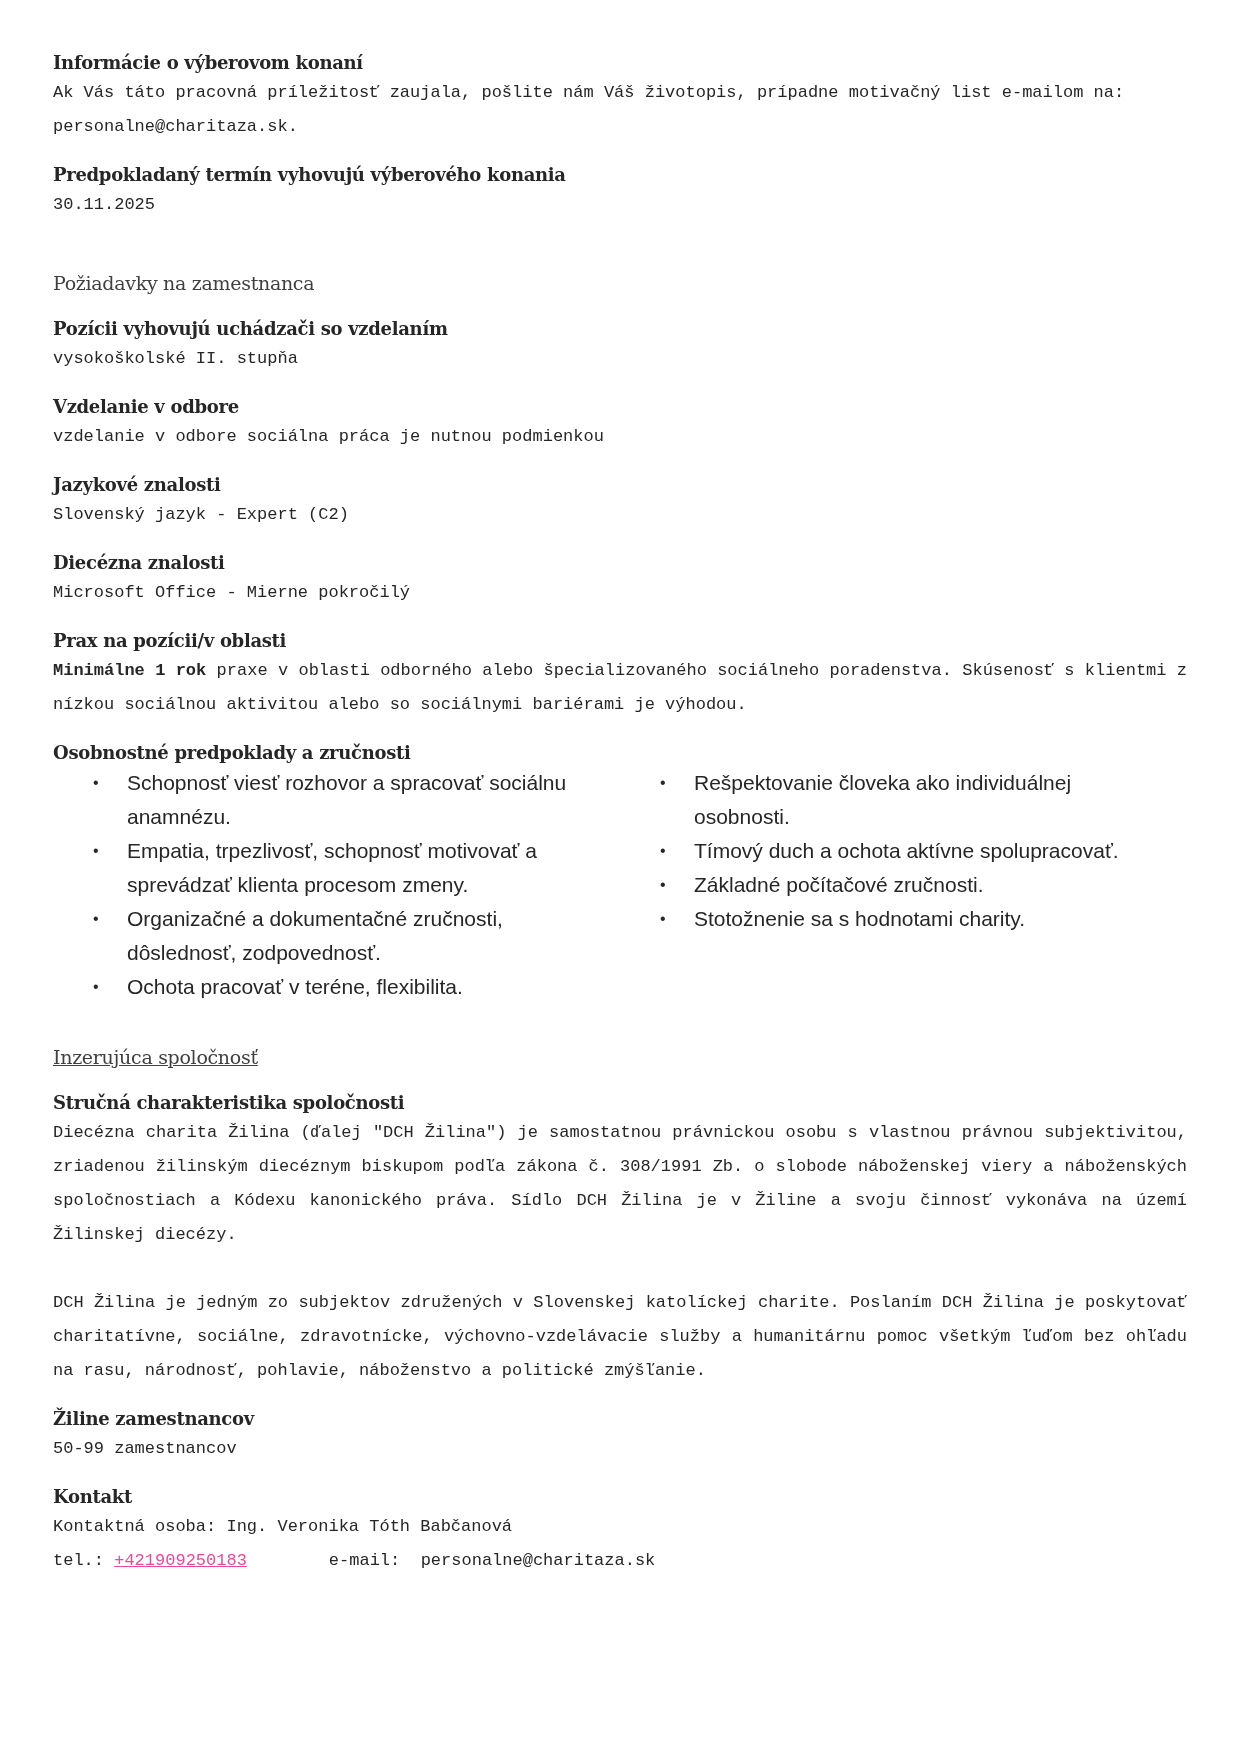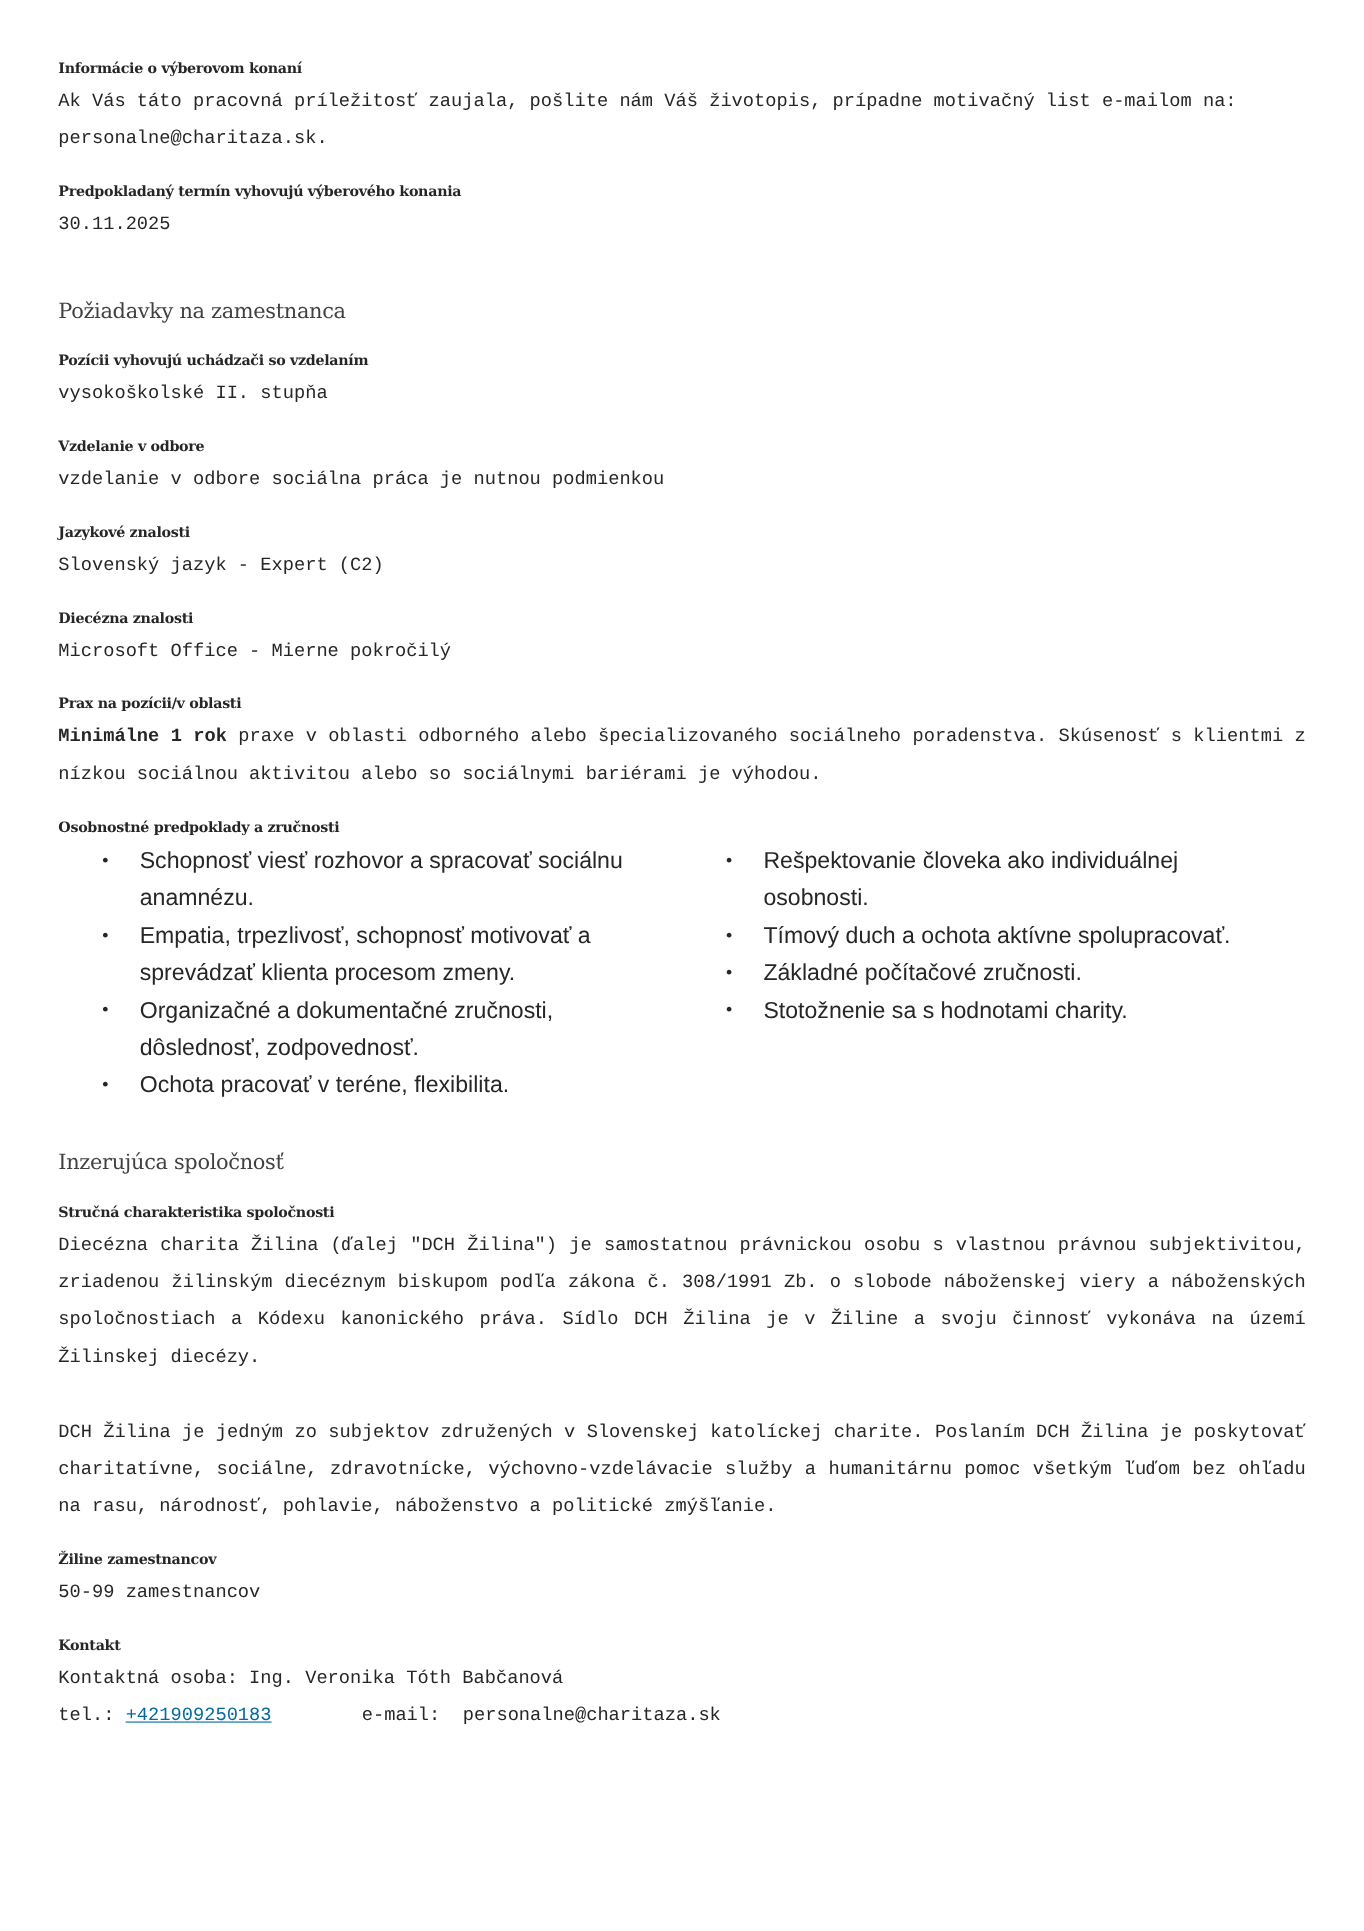--- a/index.html
+++ b/index.html
@@ -16,21 +16,21 @@
     }
     .page {
       position: absolute;
       left: 53px;
       top: 50px;
       width: 1134px;
     }
     .label {
       font-family: "DejaVu Serif", "Liberation Serif", serif;
       font-weight: bold;
-      font-size: 13px;
+      font-size: 18px;
       color: #262626;
       line-height: 26px;
       letter-spacing: -0.3px;
     }
     .value {
       font-family: Liberation Mono, monospace;
       font-size: 17px;
       color: #262626;
       line-height: 34px;
     }
@@ -72,21 +72,21 @@
       padding-left: 74px;
     }
     .bullet {
       position: absolute;
       left: 40px;
       top: 0;
       font-size: 16px;
     }
     .link {
       text-decoration: underline;
-      color: #0369a1;
+      color: #ec4899;
     }
     .strong {
       font-weight: bold;
     }
     .contact-row span {
       white-space: pre;
     }
   </style>
 </head>
 <body>
@@ -145,21 +145,21 @@
         <ul>
           <li><span class="bullet">•</span><span>Rešpektovanie človeka ako individuálnej osobnosti.</span></li>
           <li><span class="bullet">•</span><span>Tímový duch a ochota aktívne spolupracovať.</span></li>
           <li><span class="bullet">•</span><span>Základné počítačové zručnosti.</span></li>
           <li><span class="bullet">•</span><span>Stotožnenie sa s hodnotami charity.</span></li>
         </ul>
       </div>
     </div>
   </div>
 
-  <div class="section-title" style="margin-bottom:20px;">Inzerujúca spoločnosť</div>
+  <div class="section-title" style="margin-bottom:20px;text-decoration:underline;">Inzerujúca spoločnosť</div>
 
   <div class="block">
     <div class="label">Stručná charakteristika spoločnosti</div>
     <div class="value justify">Diecézna charita Žilina (ďalej "DCH Žilina") je samostatnou právnickou osobu s vlastnou právnou subjektivitou, zriadenou žilinským diecéznym biskupom podľa zákona č. 308/1991 Zb. o slobode náboženskej viery a náboženských spoločnostiach a Kódexu kanonického práva. Sídlo DCH Žilina je v Žiline a svoju činnosť vykonáva na území Žilinskej diecézy.</div>
     <div class="value justify" style="margin-top:34px;">DCH Žilina je jedným zo subjektov združených v Slovenskej katolíckej charite. Poslaním DCH Žilina je poskytovať charitatívne, sociálne, zdravotnícke, výchovno-vzdelávacie služby a humanitárnu pomoc všetkým ľuďom bez ohľadu na rasu, národnosť, pohlavie, náboženstvo a politické zmýšľanie.</div>
   </div>
 
   <div class="block">
     <div class="label">Žiline zamestnancov</div>
     <div class="value">50-99 zamestnancov</div>

